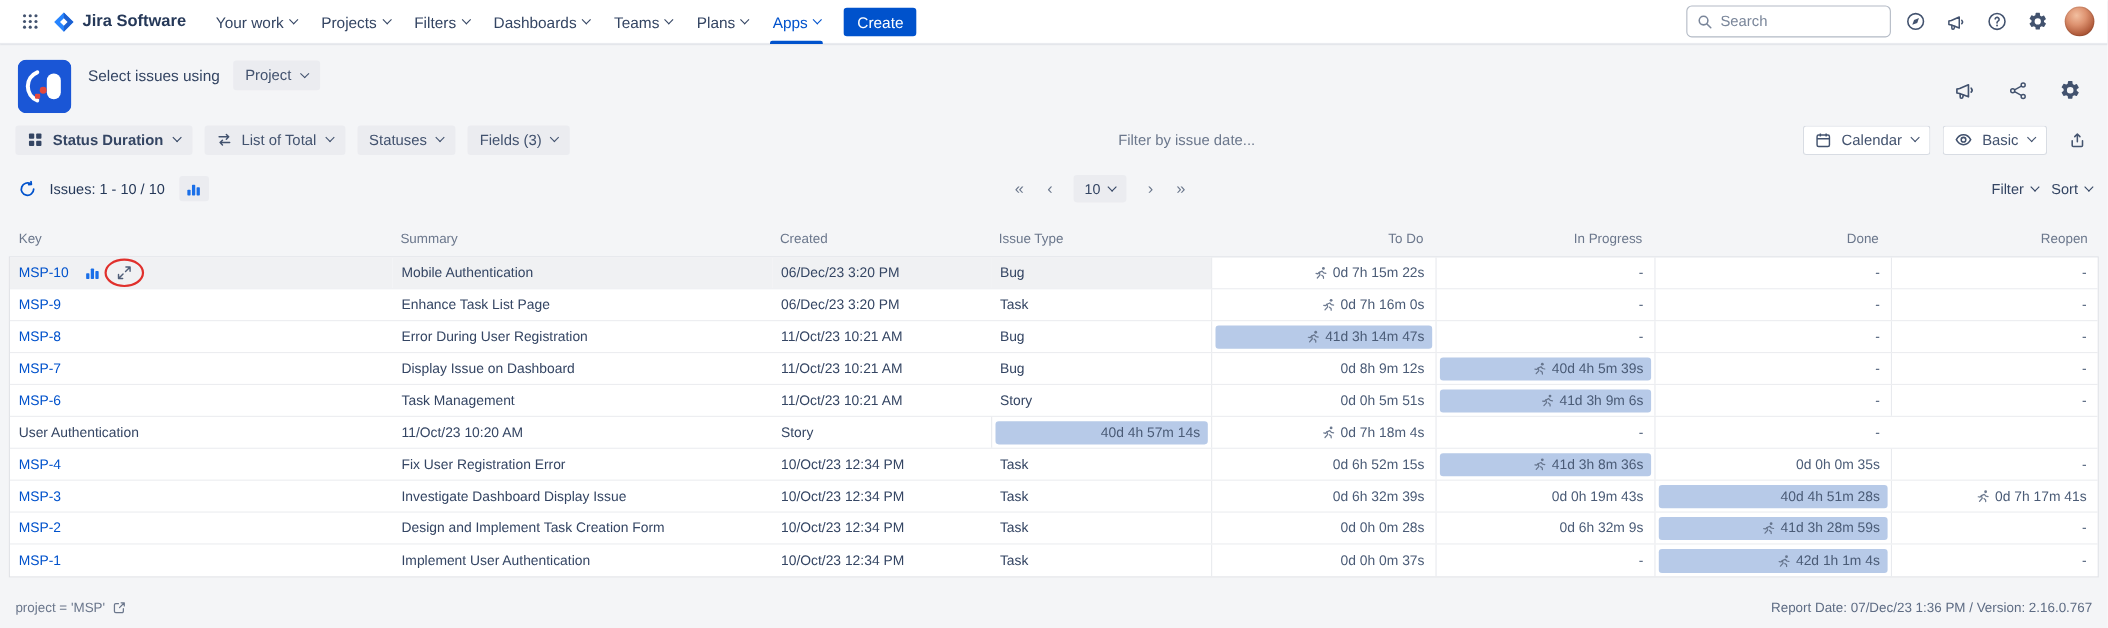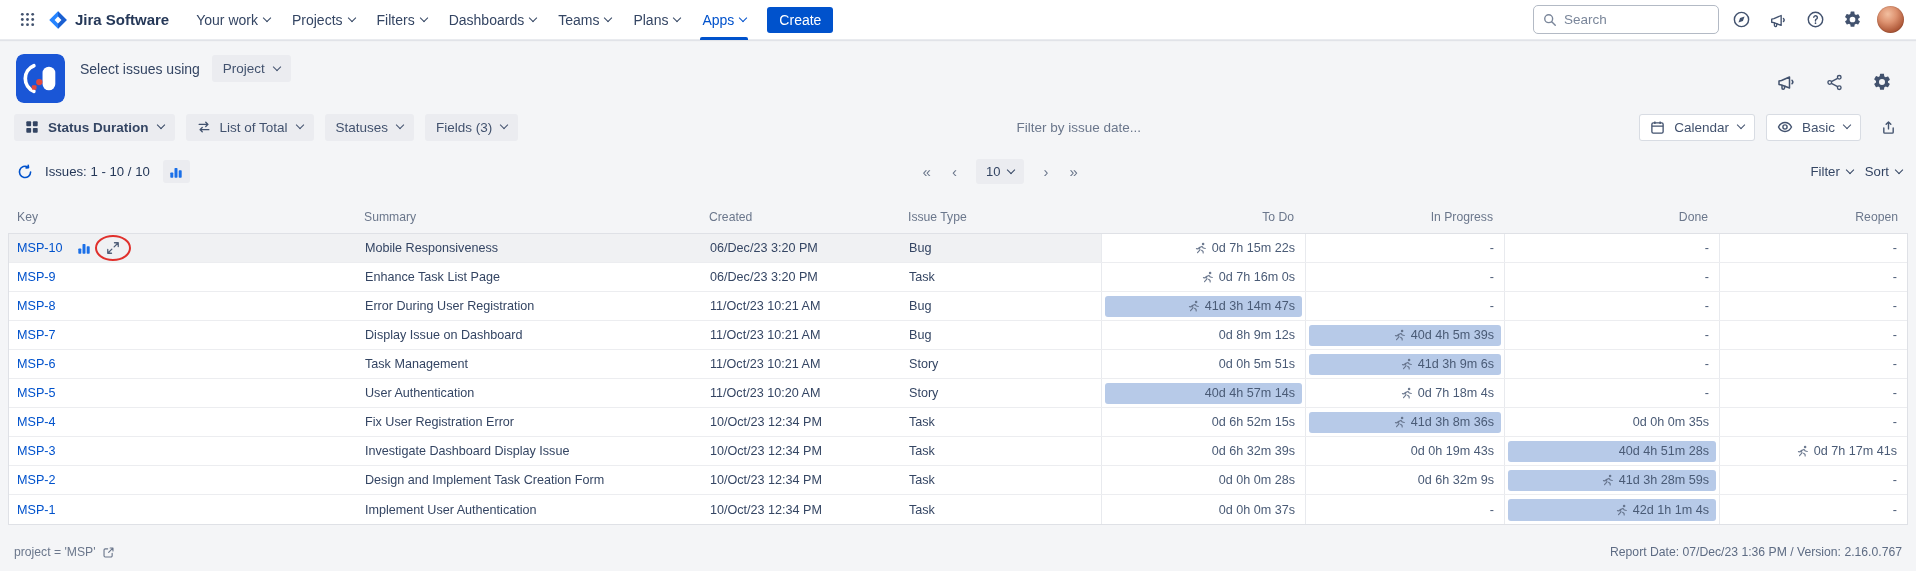--- a/index.html
+++ b/index.html
@@ -359,21 +359,21 @@
               </svg>
             </span>
             <span class="rowicon">
               <svg width="14" height="14" viewBox="0 0 16 16" fill="none" stroke="#505F79" stroke-width="1.5" stroke-linecap="round" stroke-linejoin="round">
                 <path d="M9.3 6.7 14 2M9.7 2H14v4.3"></path>
                 <path d="M6.7 9.3 2 14M2 9.7V14h4.3"></path>
               </svg>
               <span class="red-ellipse"></span>
             </span>
           </div>
-          <div class="td">Mobile Responsiveness</div>
+          <div class="td">Mobile Authentication</div>
           <div class="td">06/Dec/23 3:20 PM</div>
           <div class="td">Bug</div>
           <div class="td dur">
             <span class="durtext">
               <span class="runner">
                 <svg width="12" height="12" viewBox="0 0 16 16" fill="none">
                   <circle cx="10.8" cy="2.7" r="1.7" fill="#5E6C84"></circle>
                   <path d="M3.4 14.3l3.3-3.7-1-3.1 3.5-1.6 1.9 2.1 2.7.6" stroke="#5E6C84" stroke-width="1.5" stroke-linecap="round" stroke-linejoin="round"></path>
                   <path d="M5.7 7.5 4.1 9.2l-2.2-.4" stroke="#5E6C84" stroke-width="1.5" stroke-linecap="round" stroke-linejoin="round"></path>
                   <path d="M8.8 11l2 1.6.1 2.1" stroke="#5E6C84" stroke-width="1.5" stroke-linecap="round" stroke-linejoin="round"></path>
@@ -539,23 +539,20 @@
               <span>-</span>
             </span>
           </div>
           <div class="td dur">
             <span class="durtext">
               <span>-</span>
             </span>
           </div>
         </div>
         <div class="tr grid-row">
-          <div class="td keycell">
-            <span class="keylink">MSP-5</span>
-          </div>
           <div class="td">User Authentication</div>
           <div class="td">11/Oct/23 10:20 AM</div>
           <div class="td">Story</div>
           <div class="td dur">
             <span class="bar"></span>
             <span class="durtext">
               <span>40d 4h 57m 14s</span>
             </span>
           </div>
           <div class="td dur">

